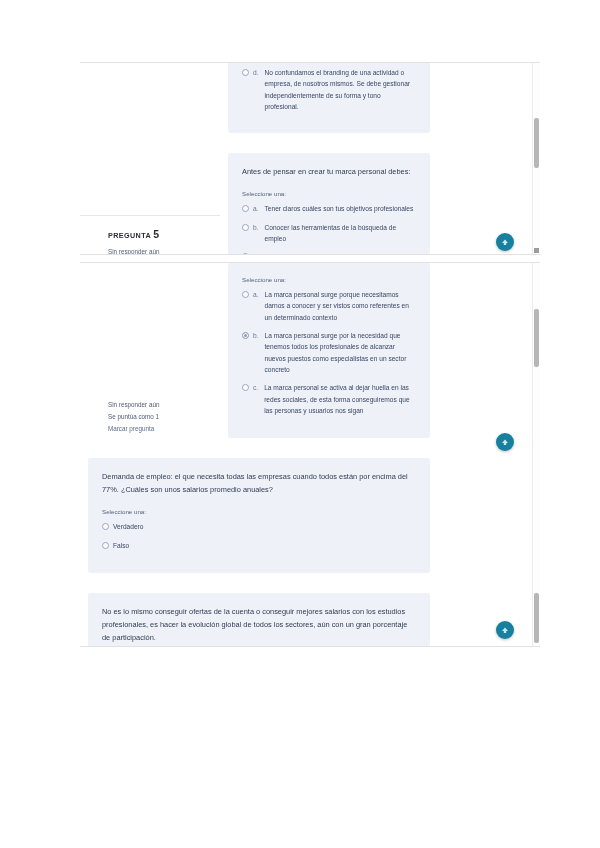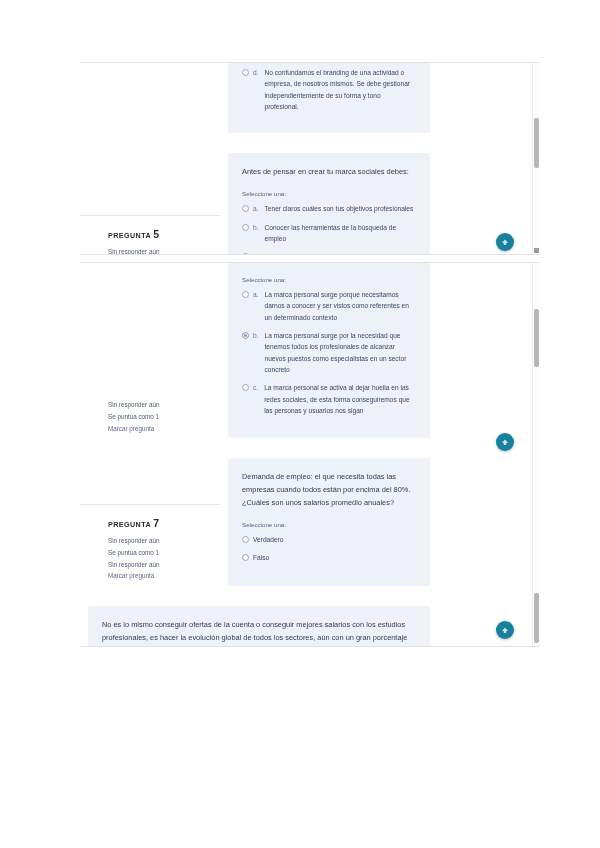--- a/index.html
+++ b/index.html
@@ -173,21 +173,21 @@
       <div class="qinfo">
         <div class="qnum">
           <span>PREGUNTA</span>
           <span class="n">5</span>
         </div>
         <div class="qmeta">Sin responder aún</div>
         <div class="qmeta">Se puntúa como 1</div>
         <div class="qmeta flag">Marcar pregunta</div>
       </div>
       <div class="qcard">
-        <div class="qtext">Antes de pensar en crear tu marca sociales debes:</div>
+        <div class="qtext">Antes de pensar en crear tu marca personal debes:</div>
         <div class="selecthint">Seleccione una:</div>
         <ul class="opts">
           <li class="opt">
             <span class="radio"></span>
             <span class="optlab">a.</span>
             <span class="opttxt">Tener claros cuáles son tus objetivos profesionales</span>
           </li>
           <li class="opt">
             <span class="radio"></span>
             <span class="optlab">b.</span>
@@ -241,32 +241,22 @@
           <li class="opt">
             <span class="radio"></span>
             <span class="optlab">c.</span>
             <span class="opttxt">La marca personal se activa al dejar huella en las redes sociales, de esta forma conseguiremos que las personas y usuarios nos sigan</span>
           </li>
         </ul>
       </div>
     </div>
 
     <div class="qrow">
-      <div class="qinfo">
-        <div class="qnum">
-          <span>PREGUNTA</span>
-          <span class="n">7</span>
-        </div>
-        <div class="qmeta">Sin responder aún</div>
-        <div class="qmeta">Se puntúa como 1</div>
-        <div class="qmeta">Sin responder aún</div>
-        <div class="qmeta flag">Marcar pregunta</div>
-      </div>
       <div class="qcard">
-        <div class="qtext">Demanda de empleo: el que necesita todas las empresas cuando todos están por encima del 80%. ¿Cuáles son unos salarios promedio anuales?</div>
+        <div class="qtext">Demanda de empleo: el que necesita todas las empresas cuando todos están por encima del 77%. ¿Cuáles son unos salarios promedio anuales?</div>
         <div class="selecthint">Seleccione una:</div>
         <ul class="opts">
           <li class="opt">
             <span class="radio"></span>
             <span class="opttxt">Verdadero</span>
           </li>
           <li class="opt">
             <span class="radio"></span>
             <span class="opttxt">Falso</span>
           </li>

